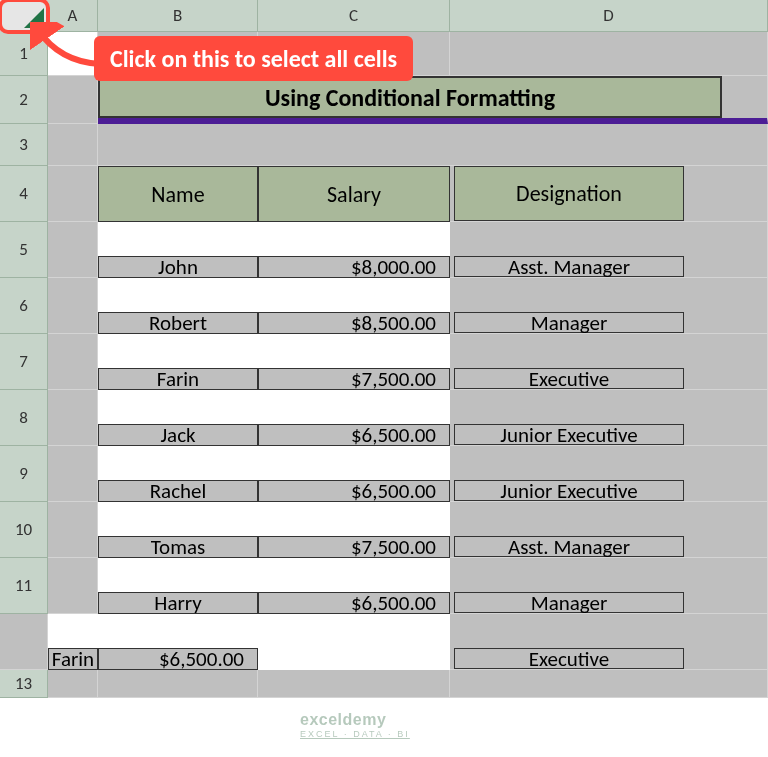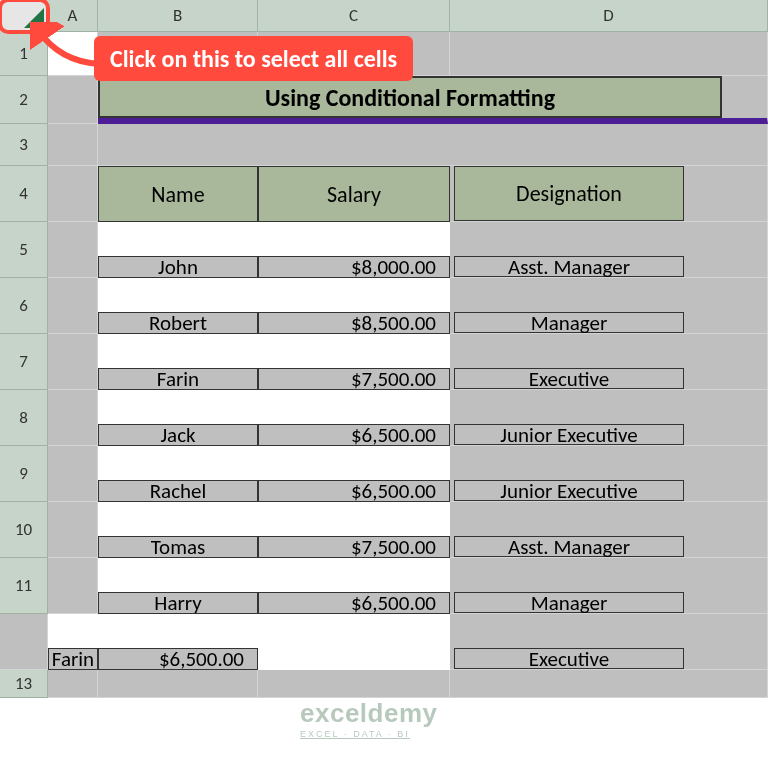--- a/index.html
+++ b/index.html
@@ -149,21 +149,21 @@
       left: 300px;
       opacity: 0.4;
       font-size: 12px;
       color: #4a7a5a;
       text-align: left;
       z-index: 5;
       font-family: Arial, sans-serif;
       pointer-events: none;
     }
     .watermark .w1 {
-      font-size: 26px;
+      font-size: 16px;
       font-weight: bold;
       letter-spacing: 0.5px;
       margin-top: 25px;
     }
     .watermark .w2 {
       font-size: 9px;
       letter-spacing: 2px;
       text-decoration: underline;
     }
   </style>

